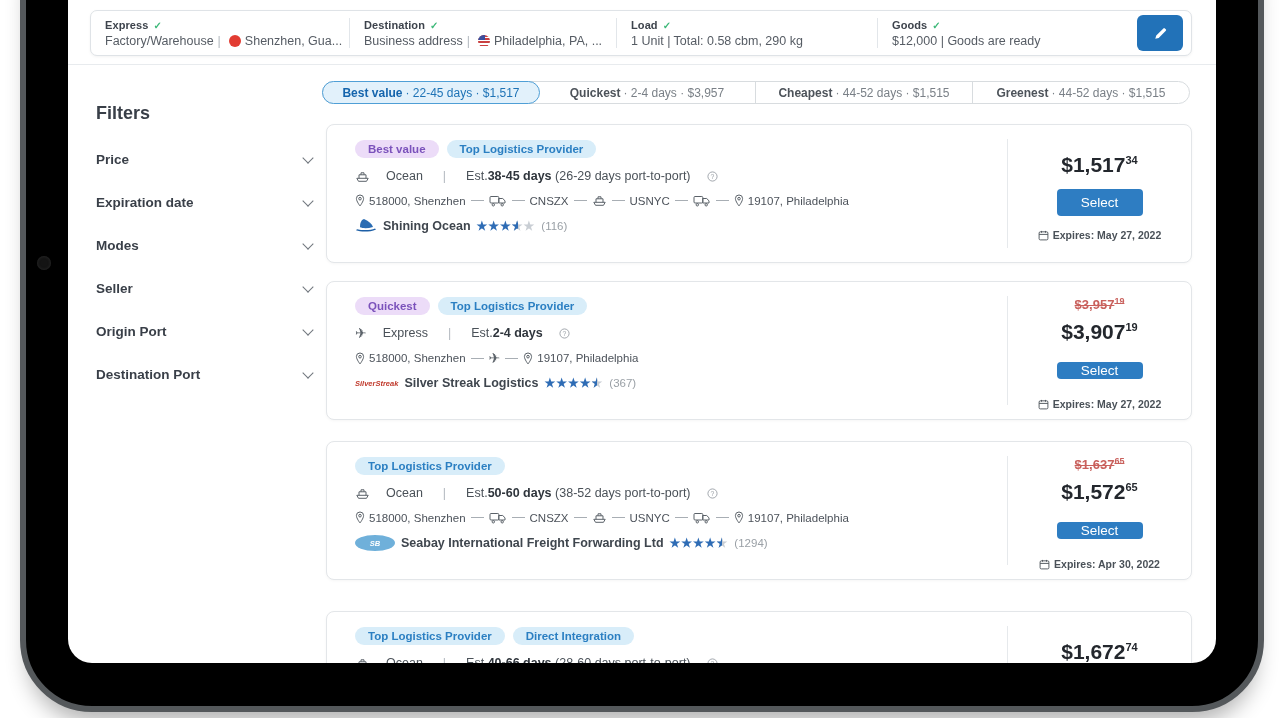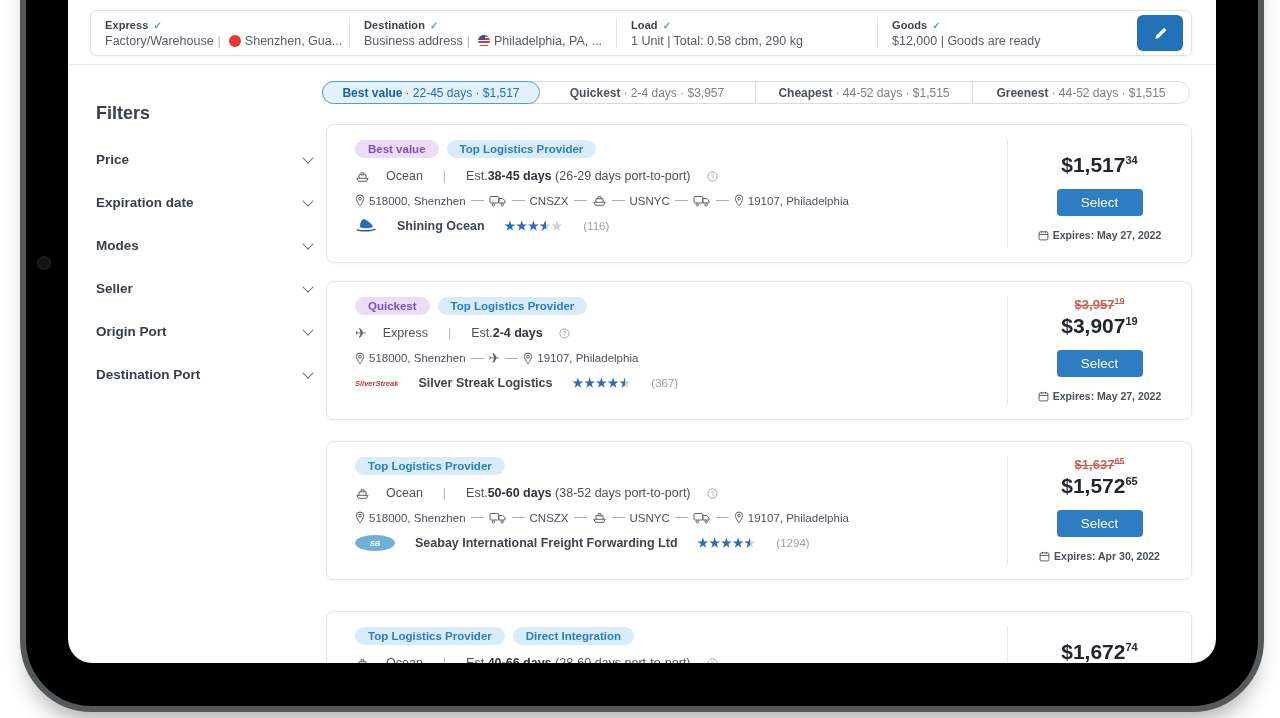--- a/index.html
+++ b/index.html
@@ -83,30 +83,30 @@
     position:absolute;left:0;width:866px;height:139px;background:#fff;
     border:1px solid #e3e6e9;border-radius:8px;box-shadow:0 1px 3px rgba(0,0,0,.04);
     display:flex;box-sizing:border-box;
   }
   .card-left{flex:1;padding:15px 10px 0 28px;min-width:0;}
   .card-right{
     width:184px;border-left:1px solid #e6e9ec;margin:14px 0;
     display:flex;flex-direction:column;align-items:center;box-sizing:border-box;
   }
   .card-right.no-old{padding-top:12px;}
-  .card-right.has-old{padding-top:0px;}
+  .card-right.has-old{padding-top:0px;gap:6px;}
   .badge-row{display:flex;gap:8px;align-items:center;}
   .badge{font-size:11.5px;font-weight:600;padding:3px 13px;border-radius:12px;white-space:nowrap;}
   .badge.purple{background:#ecdcf8;color:#7b52bb;}
   .badge.blue{background:#d8edf9;color:#2b7fc2;}
   .mode-row{margin-top:11px;font-size:12.5px;color:#4a5158;display:flex;align-items:center;gap:16px;white-space:nowrap;}
   .mode-row b{color:#2f353c;}
   .route-row{margin-top:11px;font-size:11.5px;color:#4c525a;display:flex;align-items:center;white-space:nowrap;}
   .dash{display:inline-block;width:13px;height:1px;background:#a8aeb4;margin:0 5px;flex:0 0 auto;}
-  .seller-row{margin-top:11px;font-size:12.5px;color:#3f464e;font-weight:600;display:flex;align-items:center;gap:20px;white-space:nowrap;}
+  .seller-row{margin-top:11px;font-size:12.5px;color:#3f464e;font-weight:600;display:flex;align-items:center;gap:6px;white-space:nowrap;}
   .stars{letter-spacing:1px;font-size:12px;line-height:1;}
   .star{color:#2e6cb5;} .star.empty{color:#c9ced4;}
   .star.half{position:relative;color:#c9ced4;display:inline-block;}
   .star.half .fill{position:absolute;left:0;top:0;width:50%;overflow:hidden;color:#2e6cb5;}
   .reviews{color:#9aa0a6;font-weight:400;font-size:11.5px;}
   .price-old{font-size:13px;font-weight:700;color:#c9605c;text-decoration:line-through;}
   .price-old sup{font-size:9px;}
   .price-main{font-size:21px;font-weight:700;color:#23272d;margin-top:2px;}
   .price-main sup{font-size:11px;font-weight:700;}
   .select-btn{

